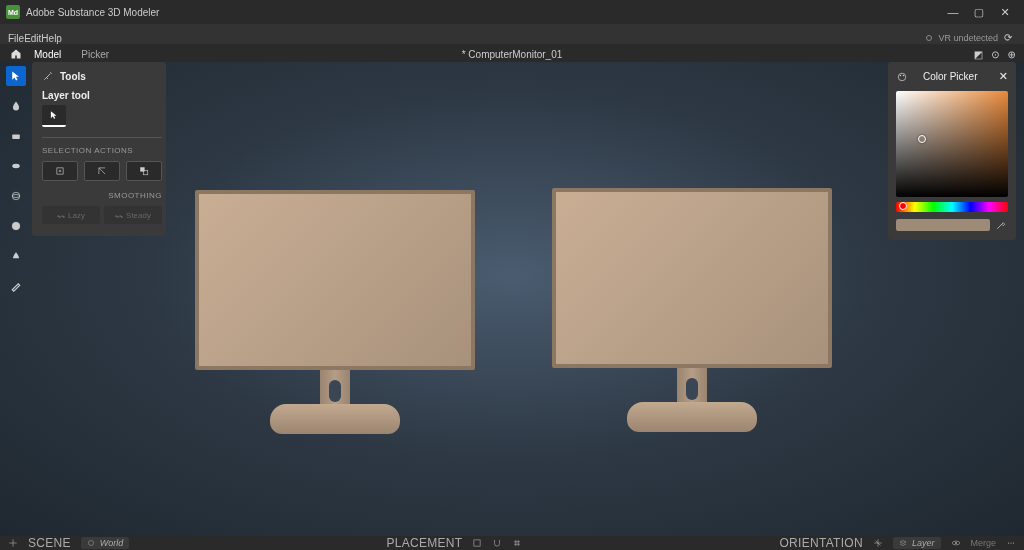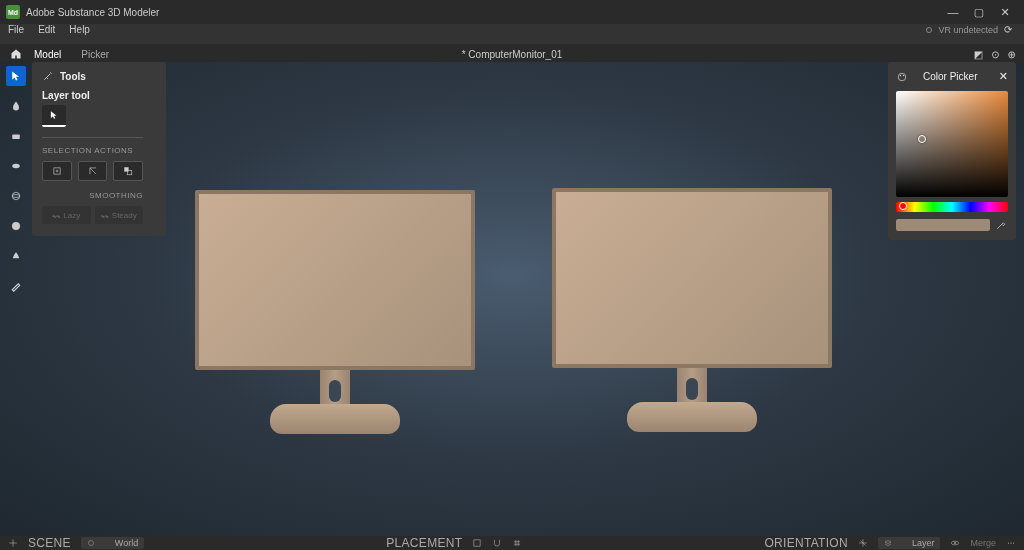--- a/index.html
+++ b/index.html
@@ -4,40 +4,40 @@
 <style>
 * { margin: 0; padding: 0; box-sizing: border-box; font-family: 'Segoe UI', Arial, sans-serif; }
 body { width: 1024px; height: 550px; background: #1a1a1a; color: #ccc; overflow: hidden; position: relative; font-size: 11px; }
 
 .titlebar { height: 20px; background: #2a2a2a; display: flex; align-items: center; padding: 12px 6px; font-size: 10px; }
 .titlebar .logo { width: 14px; height: 14px; background: #4a8f3c; margin-right: 6px; border-radius: 2px; display:flex; align-items:center; justify-content:center; color:#fff; font-size:7px; font-weight:bold; }
 .titlebar .title { flex: 0 0 auto; }
 .titlebar .spacer { flex: 1; }
 .titlebar .winbtn { width: 26px; text-align: center; font-size: 11px; cursor: pointer; }
 
-.menubar { height: 20px; background: #333333; display: flex; align-items: flex-start; padding: 0 8px; font-size: 10px; gap: 14px; }
+.menubar { height: 20px; background: #333333; display: flex; align-items: flex-end; padding: 0 8px; font-size: 10px; }
 .menubar .menu-item { cursor: pointer; color:#ccc; }
 .menubar .right { margin-left: auto; display:flex; align-items:center; gap:6px; }
 .menubar .vr { color:#999; font-size:9px; }
 .menubar .dot { width:6px; height:6px; border:1px solid #888; border-radius:50%; }
 
 .toolbar { height: 22px; background: #2a2a2a; display: flex; align-items: center; padding: 0 8px; font-size: 10px; border-bottom:1px solid #22c55e; }
 .toolbar .home { width:16px; text-align:center; cursor:pointer; }
 .toolbar .tab { padding:0 10px; cursor:pointer; color:#aaa; }
 .toolbar .tab.active { color:#fff; border-bottom:2px solid #fff; height:22px; line-height:22px; }
 .toolbar .doc-title { position:absolute; left:50%; transform:translateX(-50%); color:#ccc; font-size:10px; }
 .toolbar .right-icons { margin-left:auto; display:flex; gap:8px; }
 
 .viewport { position:absolute; top:62px; left:0; right:0; bottom:14px; background: radial-gradient(ellipse at 50% 45%, #4a5c70 0%, #2d3844 50%, #1f2830 100%); overflow:hidden; }
 
 .left-toolbar { position:absolute; top:66px; left:6px; width:22px; display:flex; flex-direction:column; gap:10px; z-index:5; }
 .left-toolbar .tbtn { width:20px; height:20px; display:flex; align-items:center; justify-content:center; cursor:pointer; border-radius:2px; }
 .left-toolbar .tbtn.active { background:#0d66d0; }
 
-.tools-panel { position:absolute; top:62px; left:32px; width:134px; background:#3a3a3a; border-radius:3px; padding:8px 23px 12px 10px; font-size:10px; z-index:4; }
+.tools-panel { position:absolute; top:62px; left:32px; width:134px; background:#3a3a3a; border-radius:3px; padding:8px 4px 12px 10px; font-size:10px; z-index:4; }
 .tools-panel .header { display:flex; align-items:center; gap:6px; font-weight:bold; color:#eee; margin-bottom:8px; }
 .tools-panel .section-title { font-weight:bold; color:#eee; margin-bottom:4px; font-size:10px; }
 .tools-panel .select-btn { width:24px; height:22px; background:#2a2a2a; border-radius:2px; display:flex; align-items:center; justify-content:center; margin-top:4px; cursor:pointer; border-bottom:2px solid #fff; }
 .tools-panel .divider { height:1px; background:#555; margin:10px 0 8px 0; }
 .tools-panel .subtitle { font-size:8px; color:#999; letter-spacing:0.5px; margin-bottom:6px; }
 .tools-panel .btn-row { display:flex; gap:6px; }
 .tools-panel .sbtn { flex:1; height:20px; background:#2a2a2a; border:1px solid #555; border-radius:2px; display:flex; align-items:center; justify-content:center; cursor:pointer; }
 .tools-panel .smooth-row { display:flex; gap:4px; margin-top:6px; }
 .tools-panel .smooth-btn { flex:1; height:18px; background:#333; border-radius:2px; font-size:8px; color:#666; display:flex; align-items:center; justify-content:center; gap:3px; }
 
@@ -49,21 +49,21 @@
 .color-picker .gradient .picker-dot { position:absolute; width:8px; height:8px; border:1px solid #fff; border-radius:50%; left:22px; top:44px; box-shadow:0 0 2px rgba(0,0,0,0.6); }
 .color-picker .hue { width:112px; height:10px; margin-top:5px; background: linear-gradient(to right, #f00, #ff0, #0f0, #0ff, #00f, #f0f, #f00); border-radius:2px; cursor:pointer; position:relative; }
 .color-picker .hue .hue-dot { position:absolute; width:8px; height:8px; border:1px solid #fff; border-radius:50%; left:3px; top:0px; background:#f00; }
 .color-picker .swatch-row { display:flex; gap:4px; margin-top:6px; align-items:center; }
 .color-picker .swatch { flex:1; height:12px; background:#9d8a77; border-radius:2px; }
 .color-picker .eyedrop { width:14px; height:14px; cursor:pointer; display:flex; align-items:center; justify-content:center; }
 
 .bottom-bar { position:absolute; bottom:0; left:0; right:0; height:14px; background:#2a2a2a; display:flex; align-items:center; padding:0 8px; font-size:9px; color:#aaa; gap:10px; }
 .bottom-bar .spacer { flex:1; }
 .bottom-bar .label { font-size:12px; letter-spacing:0.3px; }
-.bottom-bar .pill { background:#3a3a3a; padding:1px 6px; border-radius:2px; display:flex; align-items:center; gap:20px; cursor:pointer; }
+.bottom-bar .pill { background:#3a3a3a; padding:1px 6px; border-radius:2px; display:flex; align-items:center; gap:5px; cursor:pointer;font-style:italic; }
 
 .monitor { position:absolute; width:280px; height:270px; }
 .monitor .screen { width:280px; height:180px; background: linear-gradient(135deg, #c9ae94, #a8927c); border:4px solid #8c7862; border-radius:2px; }
 .monitor .neck { position:absolute; left:125px; top:180px; width:30px; height:40px; background: linear-gradient(90deg, #9a8470, #b59d86, #9a8470); }
 .monitor .neck::after { content:''; position:absolute; left:9px; top:10px; width:12px; height:22px; background:#3a4654; border-radius:6px; }
 .monitor .base { position:absolute; left:75px; top:214px; width:130px; height:30px; background: linear-gradient(180deg, #c2a98f, #9b8570); border-radius:16px 16px 12px 12px; }
 
 .ico { width:12px; height:12px; display:inline-block; }
 </style>
 </head>

